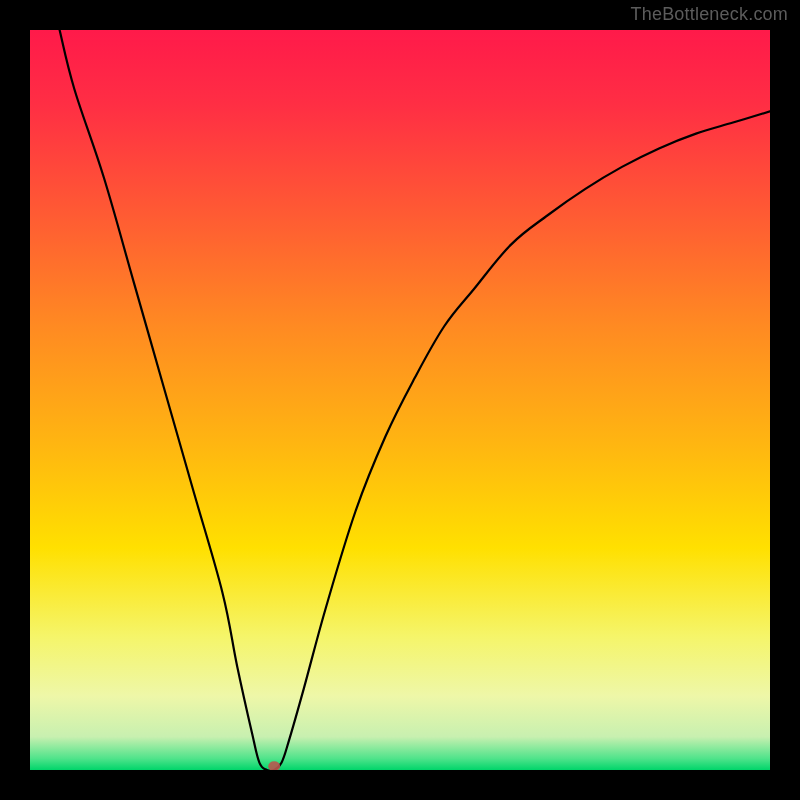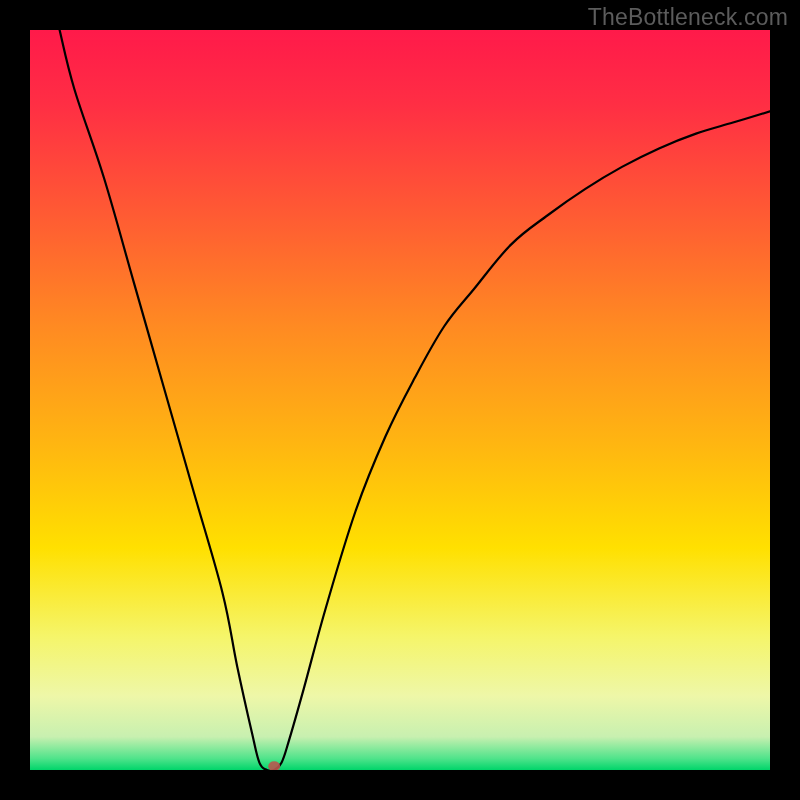--- a/index.html
+++ b/index.html
@@ -25,21 +25,21 @@
     top: 30px;
     width: 740px;
     height: 740px;
     overflow: hidden;
   }
   .watermark {
     position: absolute;
     top: 4px;
     right: 12px;
     color: #5c5c5c;
-    font-size: 23px;
+    font-size: 18px;
     font-weight: 500;
     letter-spacing: 0.2px;
     user-select: none;
   }
   svg { display: block; }
 </style>
 </head>
 <body>
 
 <div class="frame">

